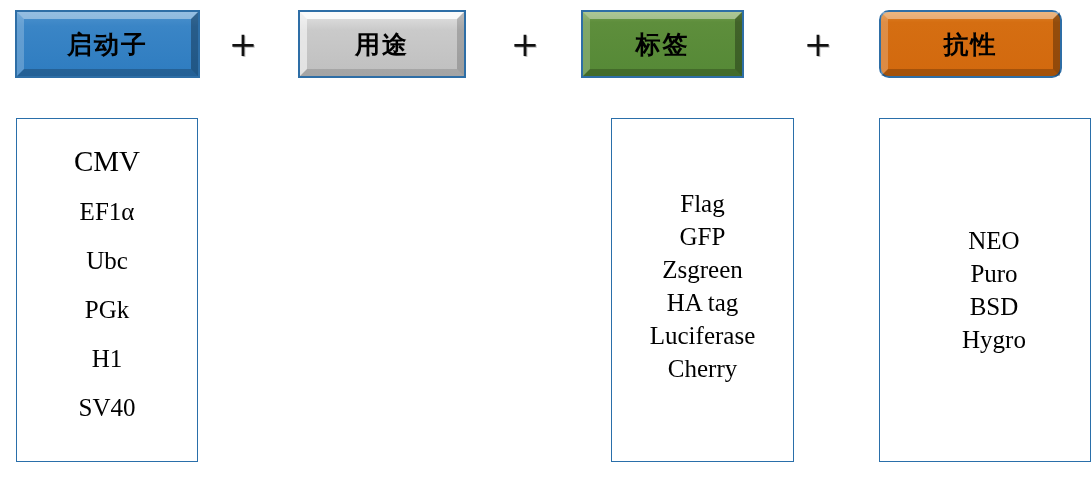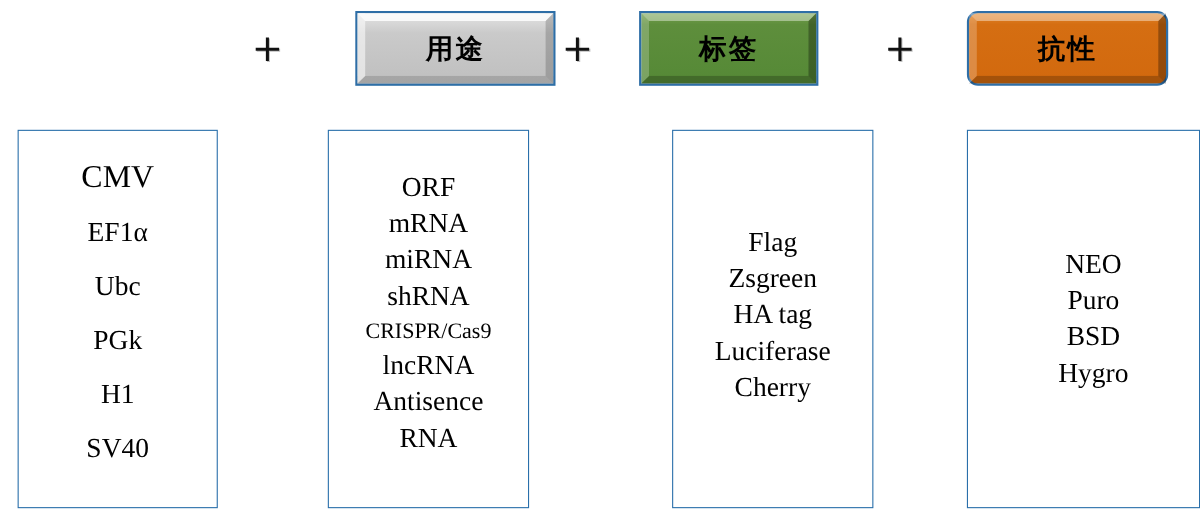--- a/index.html
+++ b/index.html
@@ -70,23 +70,22 @@
     box-sizing: border-box;
   }
 
   .btn-promoter {
     left: 15px;
     width: 185px;
     background: linear-gradient(180deg, #4E93CE 0%, #3A85C6 22%, #2E7CC0 100%);
   }
   .btn-usage {
     left: 298px;
-    width: 182px;
+    width: 168px;
     background: linear-gradient(180deg, #E4E4E4 0%, #CACACA 28%, #BFBFBF 100%);
-    margin-left: 25px;
   }
   .btn-usage .bevel::before {
     border-top-color: rgba(255,255,255,0.85);
     border-left-color: rgba(255,255,255,0.55);
     border-bottom-color: rgba(0,0,0,0.14);
     border-right-color: rgba(0,0,0,0.18);
   }
   .btn-tag {
     left: 581px;
     width: 163px;
@@ -161,20 +160,24 @@
   .box-tag .items        { transform: translateY(-4px); }
   .box-resistance .items { transform: translateY(0px); }
 </style>
 </head>
 <body>
 
 <div id="stage">
 
   <div class="hdr-row">
 
+    <div class="btn btn-promoter">
+      <span class="bevel"></span>
+      <span class="lbl">启动子</span>
+    </div>
 
     <div class="plus plus-1">+</div>
 
     <div class="btn btn-usage">
       <span class="bevel"></span>
       <span class="lbl">用途</span>
     </div>
 
     <div class="plus plus-2">+</div>
 
@@ -196,36 +199,25 @@
     <div class="items">
         <span class="item sz-lg">CMV</span>
         <span class="item">EF1α</span>
         <span class="item">Ubc</span>
         <span class="item">PGk</span>
         <span class="item">H1</span>
         <span class="item">SV40</span>
       </div>
   </div>
 
-  <div class="box box-usage">
-    <div class="items">
-        <span class="item">ORF</span>
-        <span class="item">mRNA</span>
-        <span class="item">miRNA</span>
-        <span class="item">shRNA</span>
-        <span class="item sz-sm">CRISPR/Cas9</span>
-        <span class="item">lncRNA</span>
-        <span class="item">Antisence</span>
-        <span class="item">RNA</span>
-      </div>
-  </div>
 
   <div class="box box-tag">
     <div class="items">
         <span class="item">Flag</span>
+        <span class="item">GFP</span>
         <span class="item">Zsgreen</span>
         <span class="item">HA tag</span>
         <span class="item">Luciferase</span>
         <span class="item">Cherry</span>
       </div>
   </div>
 
   <div class="box box-resistance">
     <div class="items">
         <span class="item">NEO</span>

